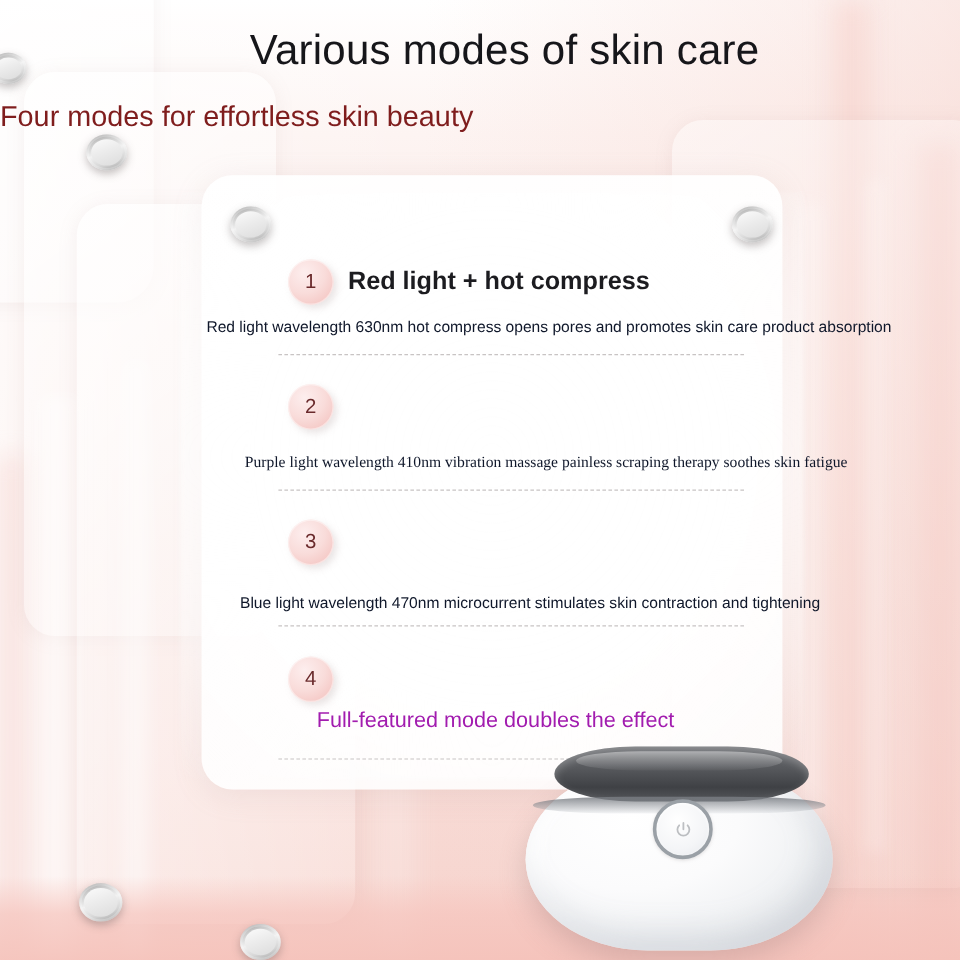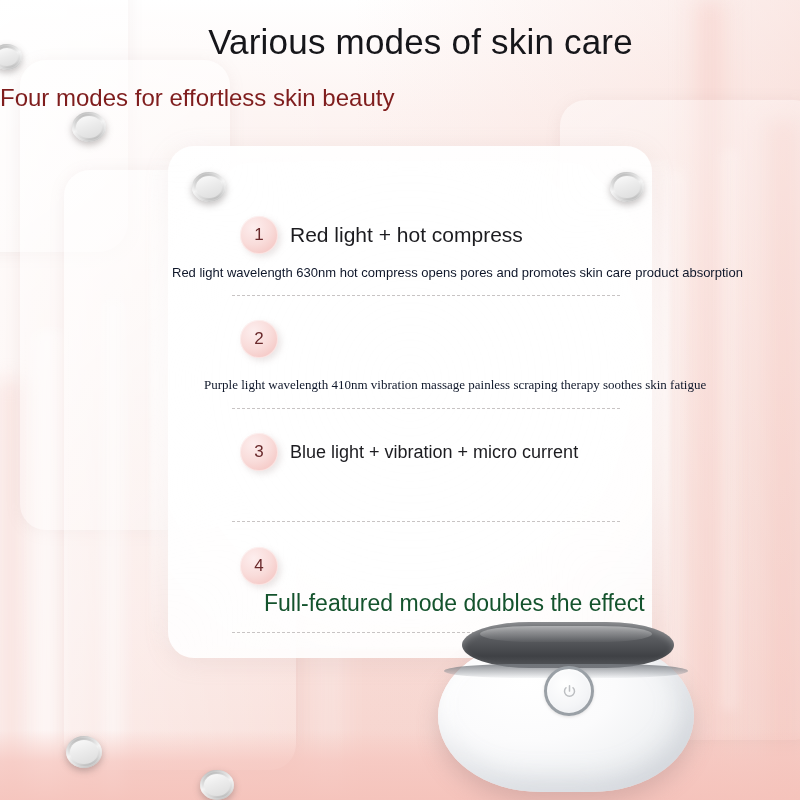--- a/index.html
+++ b/index.html
@@ -152,38 +152,39 @@
     display: flex;
     align-items: center;
     justify-content: center;
     font-size: 17px;
     color: #6a2a2c;
   }
   .mode-label {
     font-size: 21px;
     color: #1c1c20;
     white-space: nowrap;
+    font-weight: bold;
   }
   .mode-label.sm { font-size: 18px; }
 
   .desc {
     position: absolute;
     font-size: 13px;
     color: #0f172a;
     white-space: nowrap;
   }
   .dash {
     position: absolute;
     height: 0;
     border-top: 1px dashed #c8c4c4;
   }
   .finale {
     position: absolute;
-    font-size: 23px;
-    color: #14532d;
+    font-size: 18px;
+    color: #a21caf;
     white-space: nowrap;
   }
 
   
   .device {
     position: absolute;
     left: 432px; top: 618px;
     width: 268px; height: 182px;
   }
   .dev-body {
@@ -282,22 +283,22 @@
   <div class="dash" style="left:232px; top:295px; width:388px;"></div>
 
   <div class="mode" style="left:240px; top:320px;">
     <div class="badge">2</div>
   </div>
   <div class="desc" style="left:204px; top:377px;font-family:Liberation Serif, serif;">Purple light wavelength 410nm vibration massage painless scraping therapy soothes skin fatigue</div>
   <div class="dash" style="left:232px; top:408px; width:388px;"></div>
 
   <div class="mode" style="left:240px; top:433px;">
     <div class="badge">3</div>
-    <div class="mode-label sm">Blue light + vibration + micro current</div>
-  </div>
+  </div>
+  <div class="desc" style="left:200px; top:495px;">Blue light wavelength 470nm microcurrent stimulates skin contraction and tightening</div>
   <div class="dash" style="left:232px; top:521px; width:388px;"></div>
 
   <div class="mode" style="left:240px; top:547px;">
     <div class="badge">4</div>
   </div>
   <div class="finale" style="left:264px; top:590px;">Full-featured mode doubles the effect</div>
   <div class="dash" style="left:232px; top:632px; width:388px;"></div>
 
   <div class="device">
     <div class="dev-body"></div>

